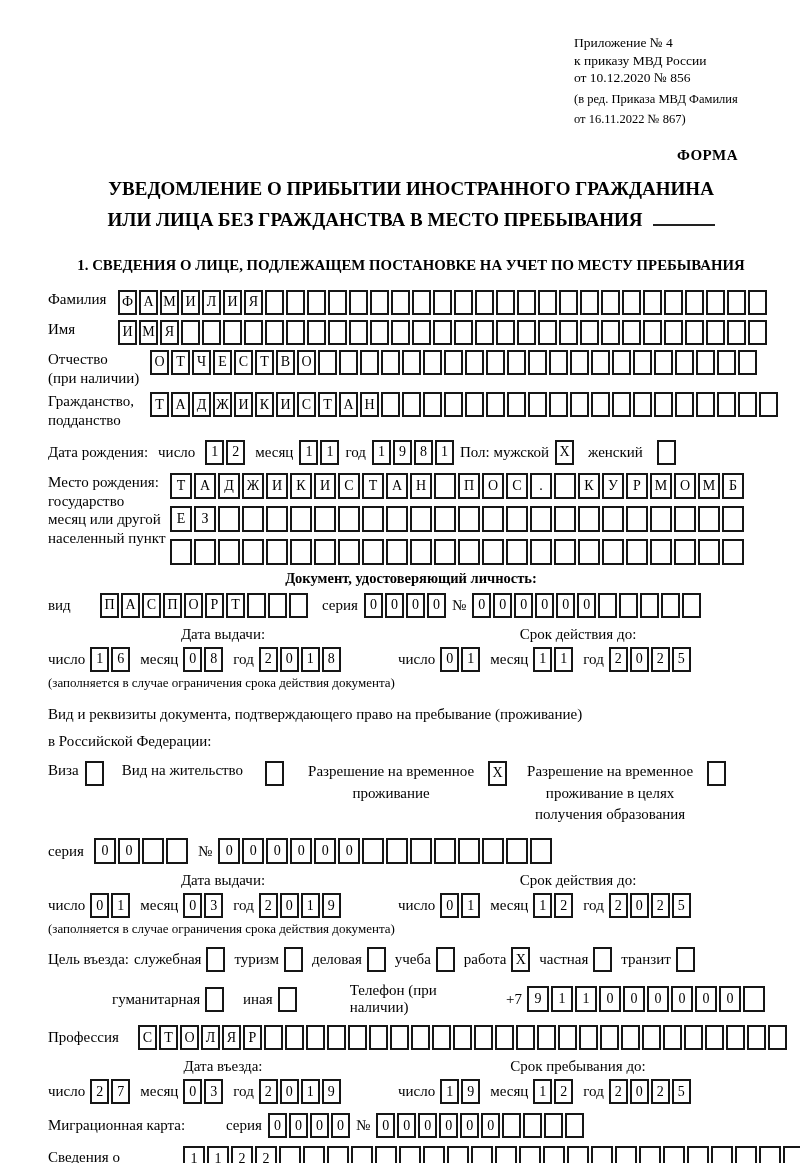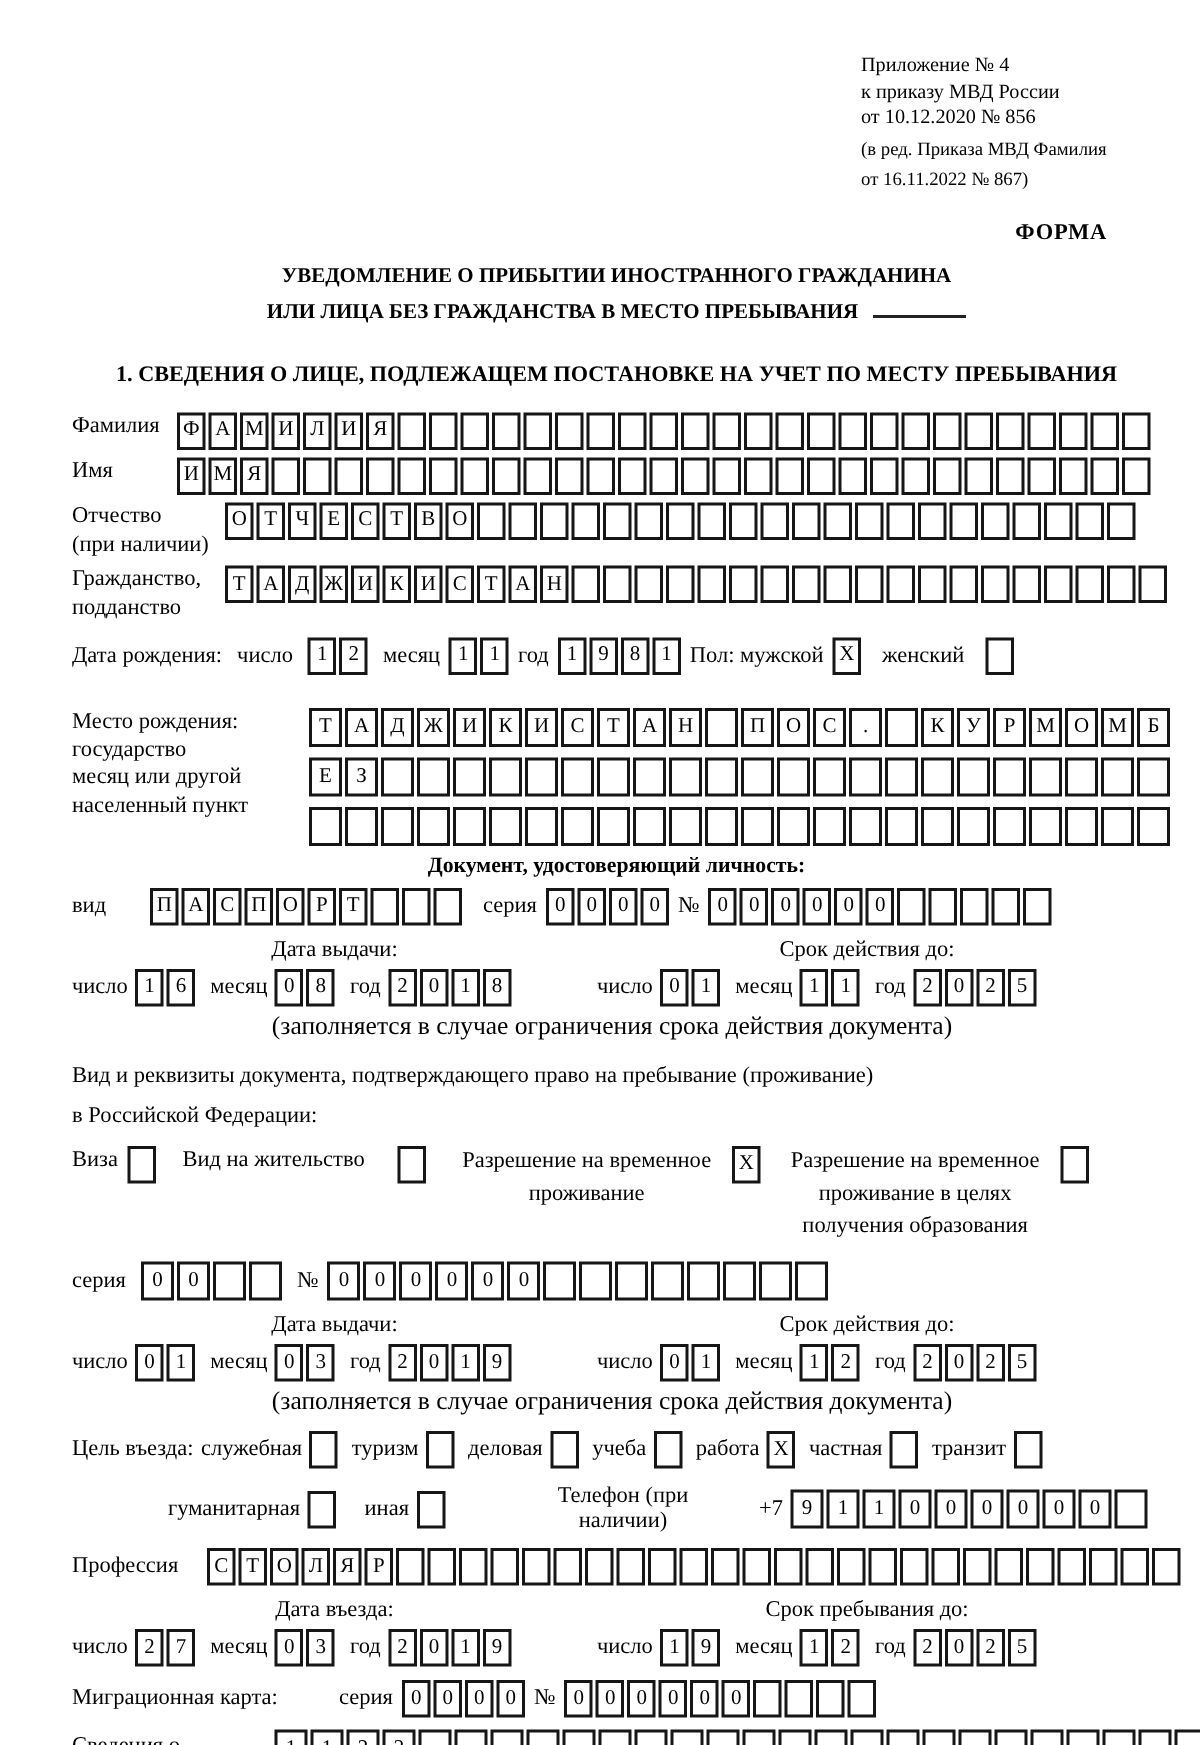--- a/index.html
+++ b/index.html
@@ -2,44 +2,44 @@
 <html><head>
 <meta charset="utf-8">
 <style>
   html,body{margin:0;padding:0;background:#fff;}
   body{width:800px;min-height:1163px;color:#000;
        font-family:"Liberation Serif","DejaVu Serif",serif;font-size:15px;}
   .page{box-sizing:border-box;width:800px;min-height:1163px;padding:34px 26px 18px 48px;}
   .hdr{margin-left:auto;width:200px;font-size:13.5px;line-height:1.3;}
   .hdr .small{font-size:12.5px;margin-top:4px;}
   .forma{text-align:right;font-weight:bold;font-size:15px;margin:20px 36px 0 0;letter-spacing:.5px;}
-  .title{text-align:center;font-weight:bold;font-size:14px;line-height:1.6;margin-top:10px;}
+  .title{text-align:center;font-weight:bold;font-size:19px;line-height:1.6;margin-top:10px;}
   .uline{display:inline-block;width:62px;height:13px;border-bottom:2.5px solid #222;margin-left:10px;}
   .sec{font-weight:bold;font-size:14.8px;text-align:center;margin:22px 0 16px 0;}
   .row{display:flex;align-items:flex-start;margin:5px 0;}
   .vctr{align-items:center;}
   .lbl{flex:none;line-height:1.25;}
   .w70{width:70px;} .w102{width:102px;} .w122{width:122px;} .w90{width:90px;}
   .cells{display:flex;gap:2px;flex:none;}
   .cell{box-sizing:border-box;flex:none;width:19px;height:25px;border:2px solid #161616;
         display:flex;align-items:center;justify-content:center;font-size:14px;background:#fff;}
   .wide .cell{width:22px;height:26px;}
   .stack{display:flex;flex-direction:column;gap:7px;}
   .gap6{margin-left:6px;} .gap10{margin-left:10px;} .gap14{margin-left:14px;}
   .dcols{display:flex;margin-top:8px;}
   .dcol{display:flex;flex-direction:column;}
   .dcol-l{width:350px;} .dcol-r{width:360px;}
   .dhead{text-align:center;margin-bottom:4px;}
   .dline{display:flex;align-items:center;}
   .dline .dl{margin:0 5px 0 0;} .dline .cells{margin-right:10px;}
-  .note{font-size:17px;text-align:center;margin:3px 6px 10px 0;}
+  .note{font-size:13px;text-align:left;margin:3px 6px 10px 0;}
   .para{line-height:1.8;margin-top:6px;}
   .cbrow{display:flex;align-items:flex-start;margin-top:6px;}
   .cbl{text-align:center;line-height:1.45;flex:none;}
-  .purpose{display:flex;align-items:center;flex-wrap:nowrap;margin-top:10px;text-align:center;}
+  .purpose{display:flex;align-items:center;flex-wrap:nowrap;margin-top:10px;}
   .purpose .dl{margin-right:5px;} .purpose .cells{margin-right:9px;}
   .repwrap{display:flex;margin-top:8px;}
   .replbl{width:135px;line-height:1.5;flex:none;}
 </style>
 </head>
 <body>
 
 <div class="page">
 
   <div class="hdr">
@@ -232,21 +232,21 @@
     <span class="lbl gap6">Пол: мужской</span>
     <span class="cells gap6">
         <span class="cell">X</span>
       </span>
     <span class="lbl gap14">женский</span>
     <span class="cells gap14">
         <span class="cell"></span>
       </span>
   </div>
 
-  <div class="row" style="margin-top:22px;gap:36px;">
+  <div class="row" style="margin-top:8px;">
     <div class="lbl w122">
       <div>Место рождения:</div>
       <div>государство</div>
       <div>месяц или другой</div>
       <div>населенный пункт</div>
     </div>
     <div class="stack">
       <div class="cells wide">
           <span class="cell">Т</span>
           <span class="cell">А</span>

